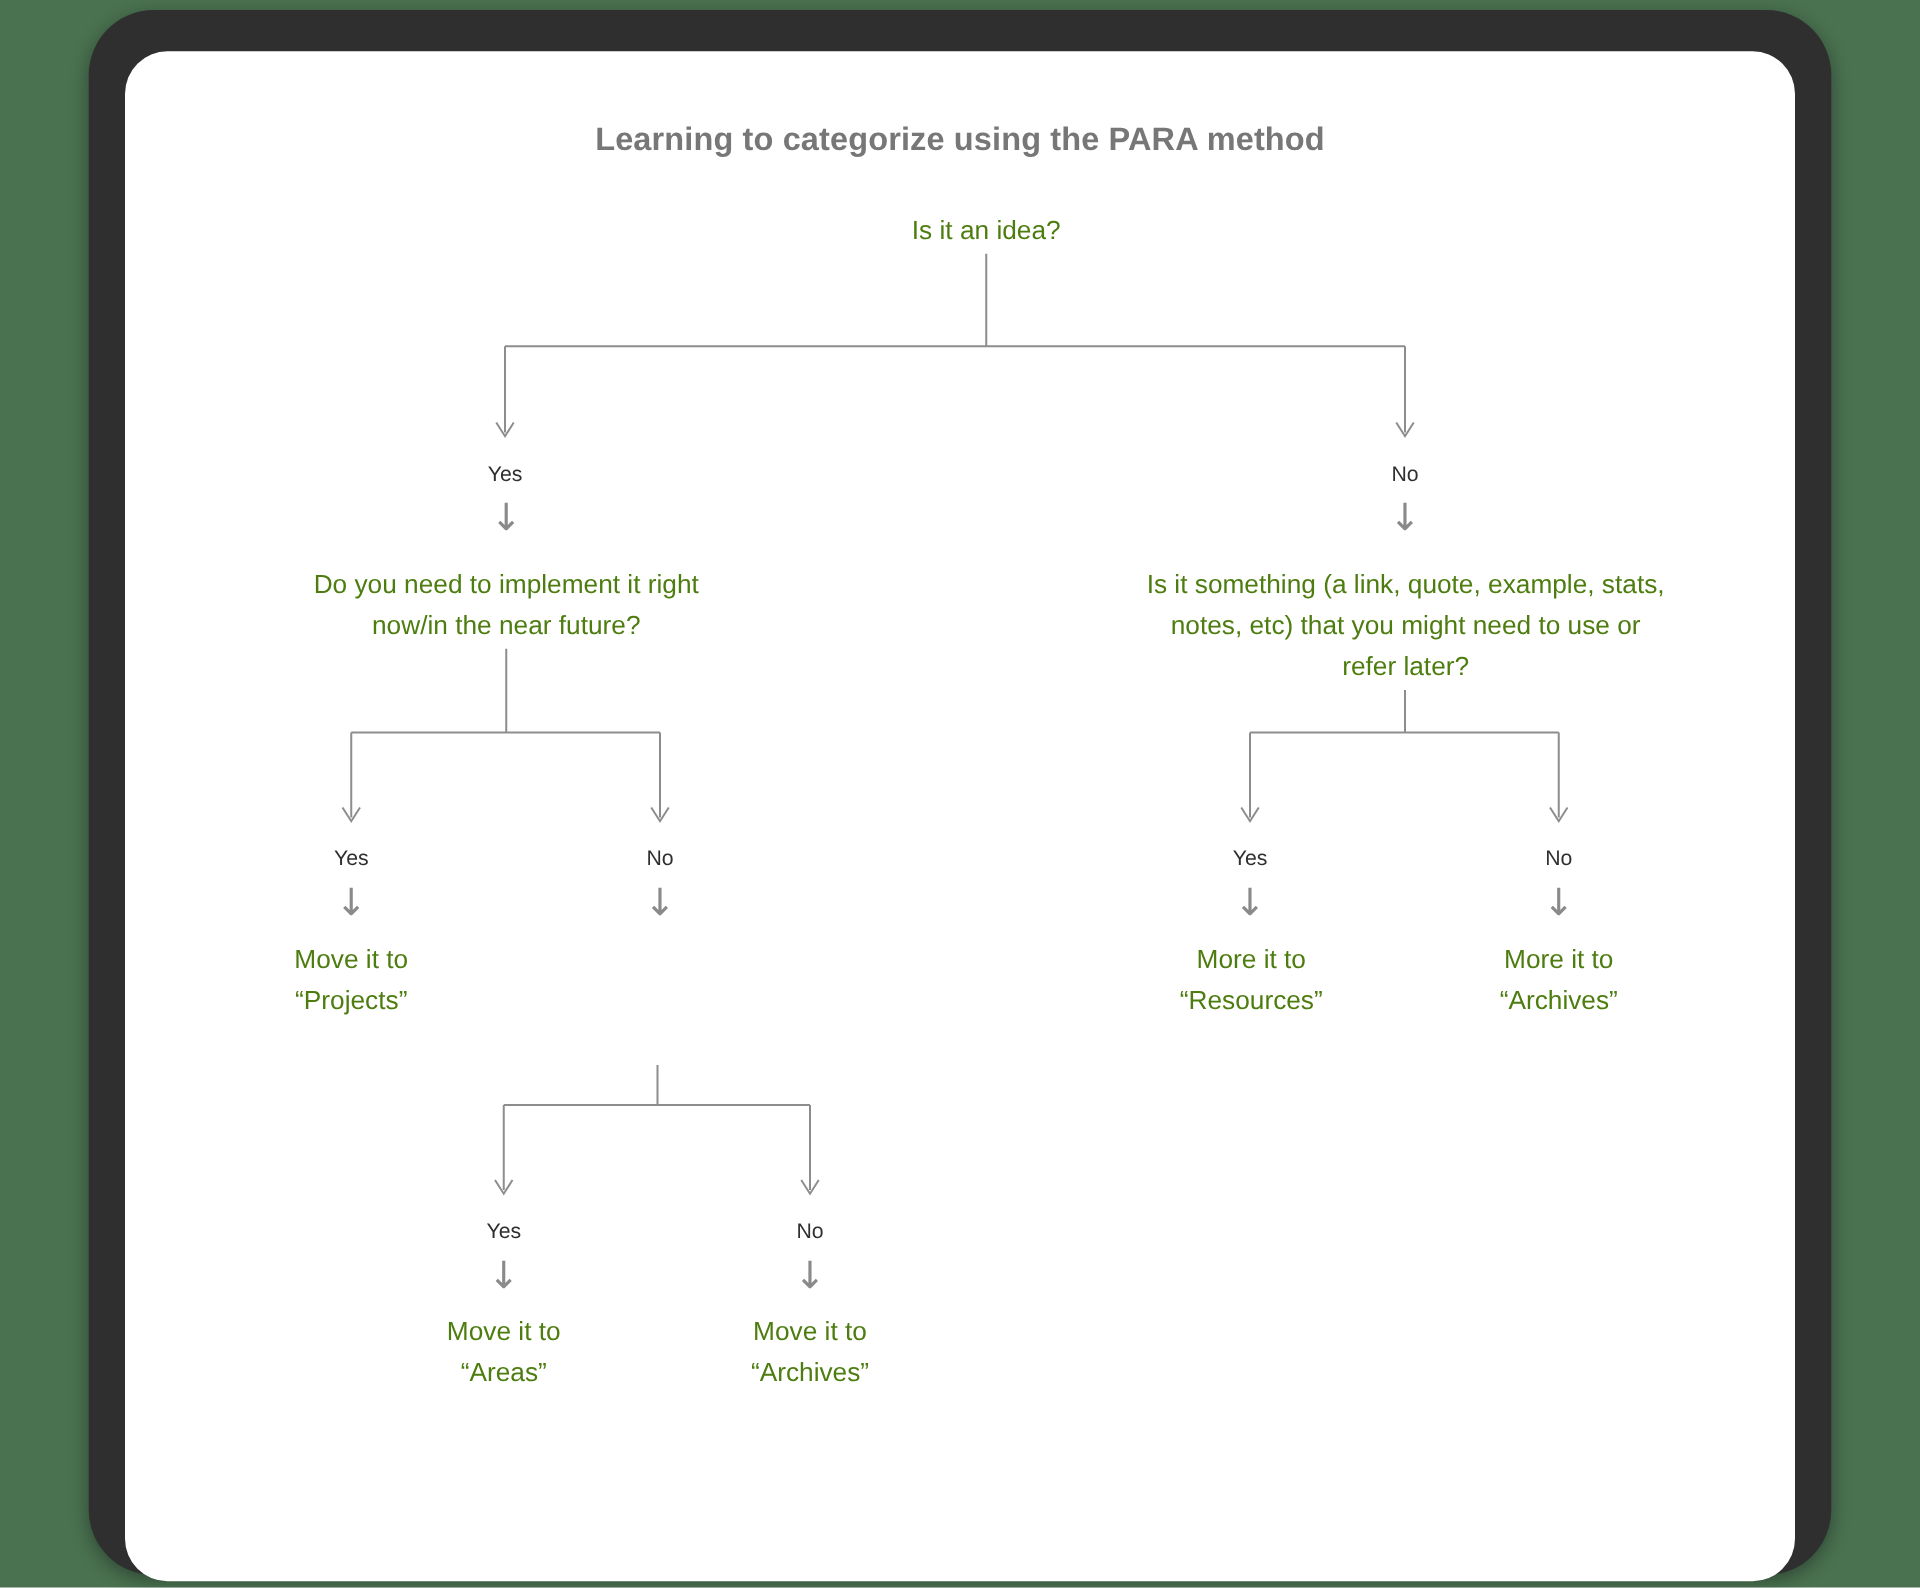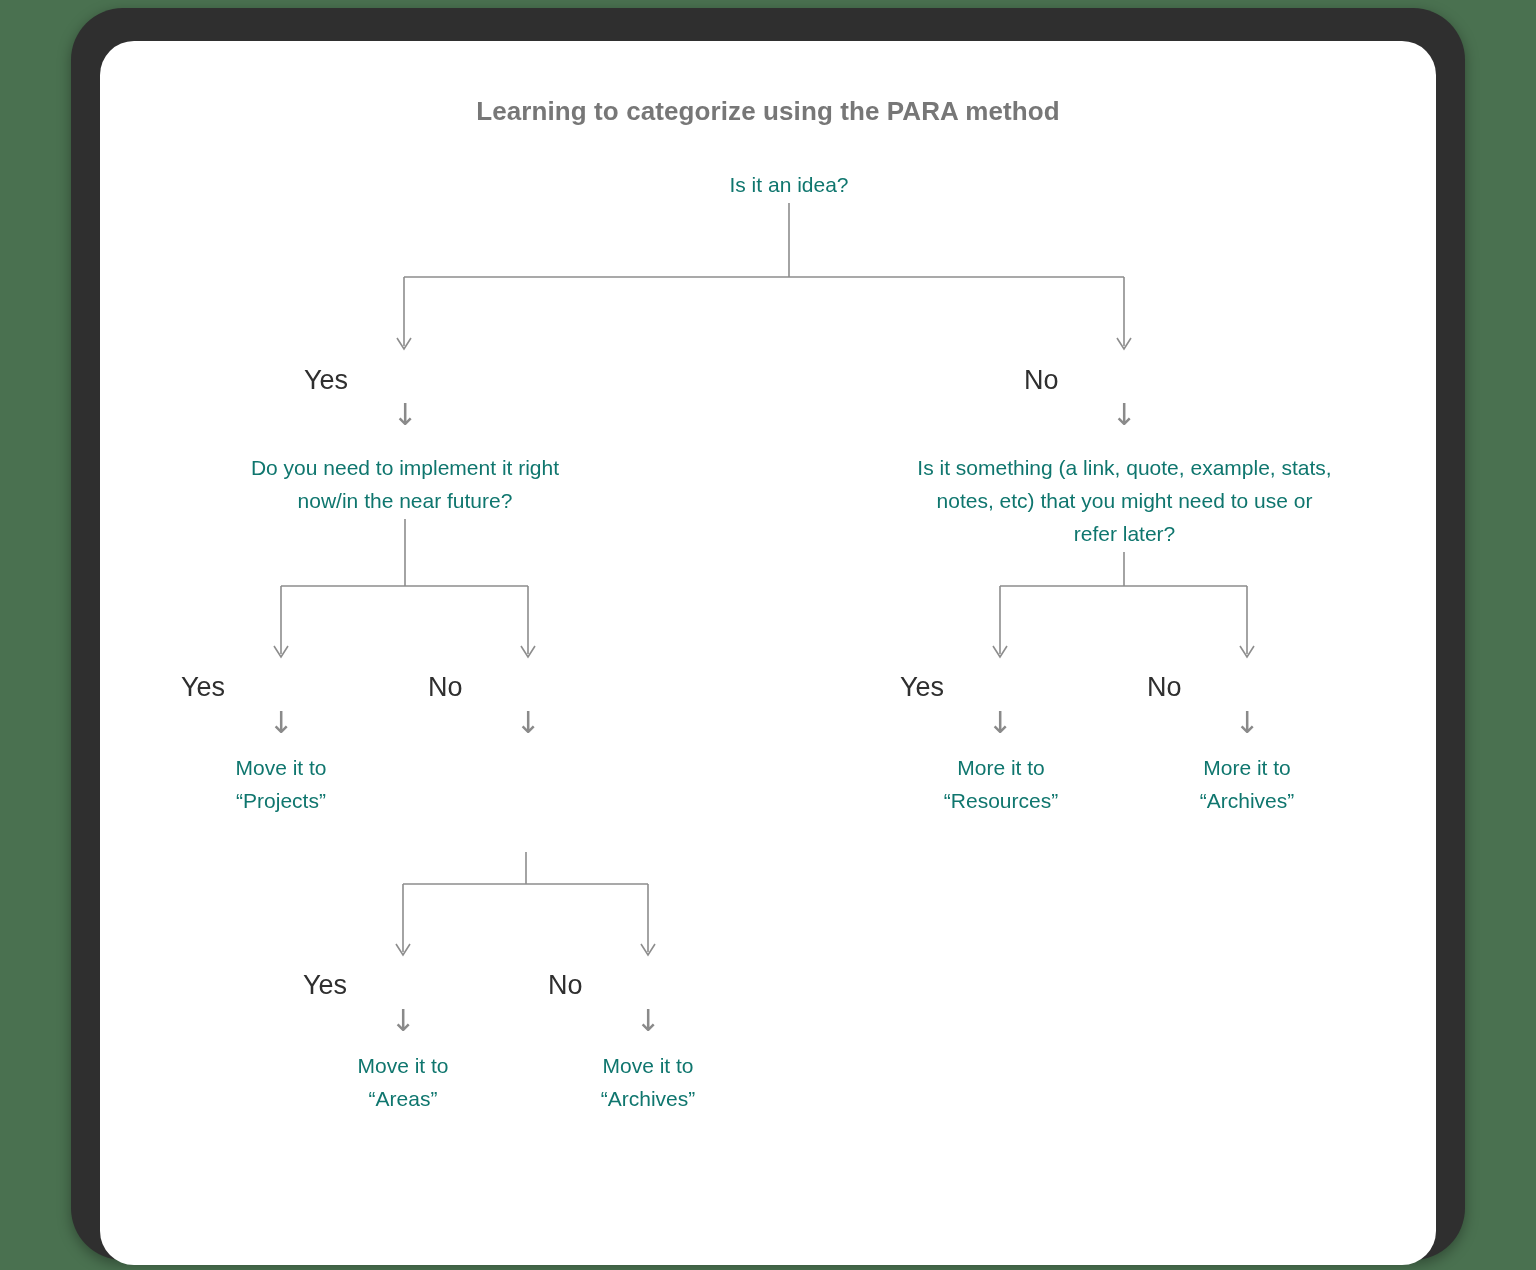--- a/index.html
+++ b/index.html
@@ -57,31 +57,31 @@
     font-size: 26px;
     font-weight: bold;
     color: #777777;
     letter-spacing: 0.1px;
   }
 
   
   .node {
     position: absolute;
     text-align: center;
-    color: #0f766e;
+    color: #4d7c0f;
     font-size: 21px;
     line-height: 33px;
     white-space: pre-line;
   }
 
   .label {
     position: absolute;
-    text-align: left;
+    text-align: center;
     color: #2f2f2f;
-    font-size: 27px;
+    font-size: 17px;
     line-height: 28px;
   }
 
   
   .mini-arrow {
     position: absolute;
     text-align: center;
     color: #8a8a8a;
     font-size: 30px;
     line-height: 30px;

